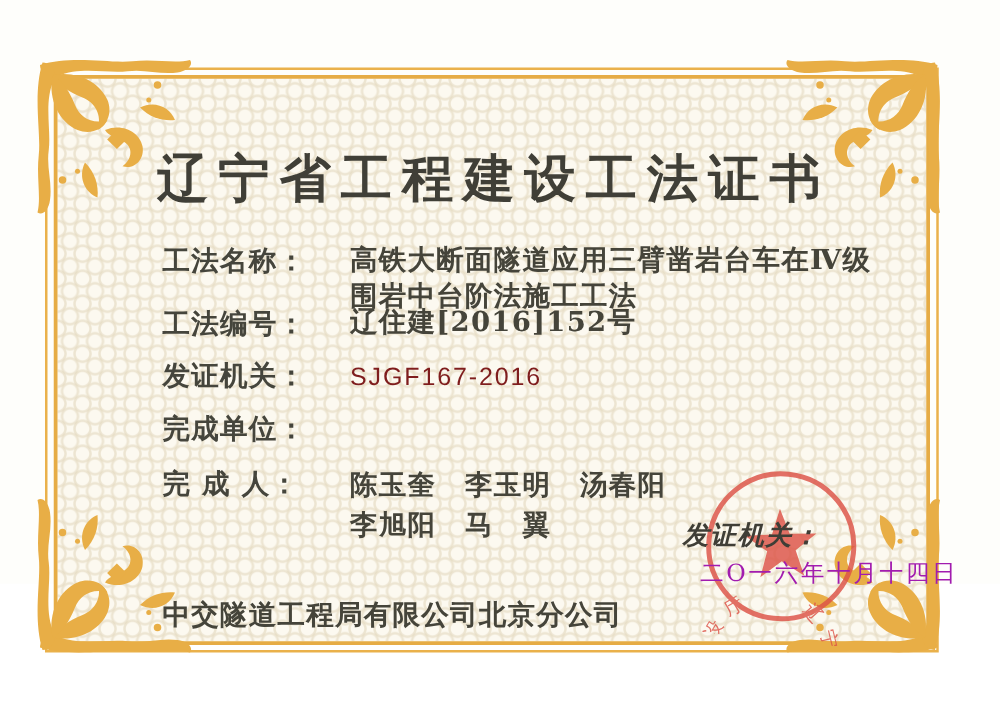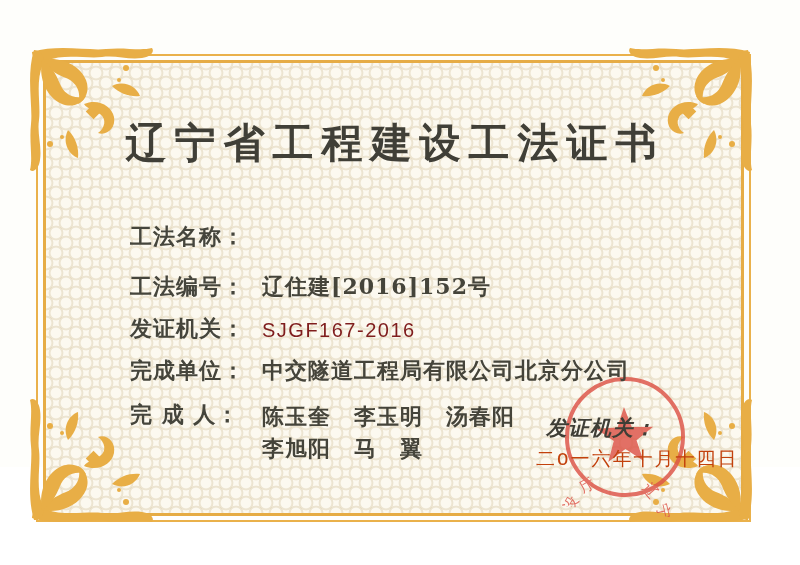--- a/index.html
+++ b/index.html
@@ -23,32 +23,32 @@
   .corner { position:absolute; width:130px; height:130px; z-index:4; }
   .corner.tl { left:28px;  top:46px; }
   .corner.tr { left:624px; top:46px;  transform:scaleX(-1); }
   .corner.bl { left:28px;  top:394px; transform:scaleY(-1); }
   .corner.br { left:624px; top:394px; transform:scale(-1,-1); }
 
   
   .title { position:absolute; left:0; top:116px; width:790px; text-align:center;
            font-size:41px; font-weight:bold; letter-spacing:8px; color:#403f37; z-index:6; }
 
-  .row { position:absolute; left:130px; width:580px; display:flex; gap:10px; z-index:6;margin-top:28px; }
+  .row { position:absolute; left:130px; width:580px; display:flex; gap:28px; z-index:6; }
   .row .lbl { flex:0 0 122px; font-size:22px; letter-spacing:1px; font-weight:600; color:#45453c; }
   .row .val { font-size:22px; font-weight:700; color:#45443a; line-height:29px; letter-spacing:1px; }
-  .row0 { top:194px; } .row1 { top:244px; } .row2 { top:286px; } .row3 { top:328px; } .row4 { top:372px; }
+  .row0 { top:194px; } .row1 { top:244px; } .row2 { top:286px; } .row3 { top:328px;flex-direction:column; } .row4 { top:372px; }
   .row2 .val { font-family:"Liberation Sans","DejaVu Sans",sans-serif; font-weight:400;
                font-size:20px; color:#7f1d1d; letter-spacing:1.5px; padding-top:2px; }
   .row4 .val { line-height:32px; }
 
   .issuer { position:absolute; left:546px; top:414px; font-size:21px; letter-spacing:1px;
             font-weight:600; color:#3f3e36; z-index:7;font-style:italic; }
-  .issue-date { position:absolute; left:536px; top:446px; font-size:19px; letter-spacing:2px;
-                color:#c2410c; z-index:7;font-family:Liberation Mono, monospace; }
+  .issue-date { position:absolute; left:560px; top:446px; font-size:19px; letter-spacing:2px;
+                color:#a21caf; z-index:7; }
 
   
   .seal { position:absolute; left:550px; top:362px; width:150px; height:150px;
           z-index:5; opacity:.82; transform:rotate(6deg); }
 </style>
 </head>
 <body>
 
 <div class="paper">
 
@@ -118,20 +118,24 @@
       <circle cx="22" cy="98" r="3"></circle>
       <circle cx="91" cy="34" r="2"></circle>
       <circle cx="34" cy="91" r="2"></circle>
     </g>
   </svg>
 
   <div class="title">辽宁省工程建设工法证书</div>
 
   <div class="row row0">
     <span class="lbl">工法名称：</span>
+    <span class="val">
+      <span style="display:block">高铁大断面隧道应用三臂凿岩台车在Ⅳ级</span>
+      <span style="display:block">围岩中台阶法施工工法</span>
+    </span>
   </div>
 
   <div class="row row1">
     <span class="lbl">工法编号：</span>
     <span class="val">辽住建[2016]152号</span>
   </div>
 
   <div class="row row2">
     <span class="lbl">发证机关：</span>
     <span class="val">SJGF167-2016</span>

